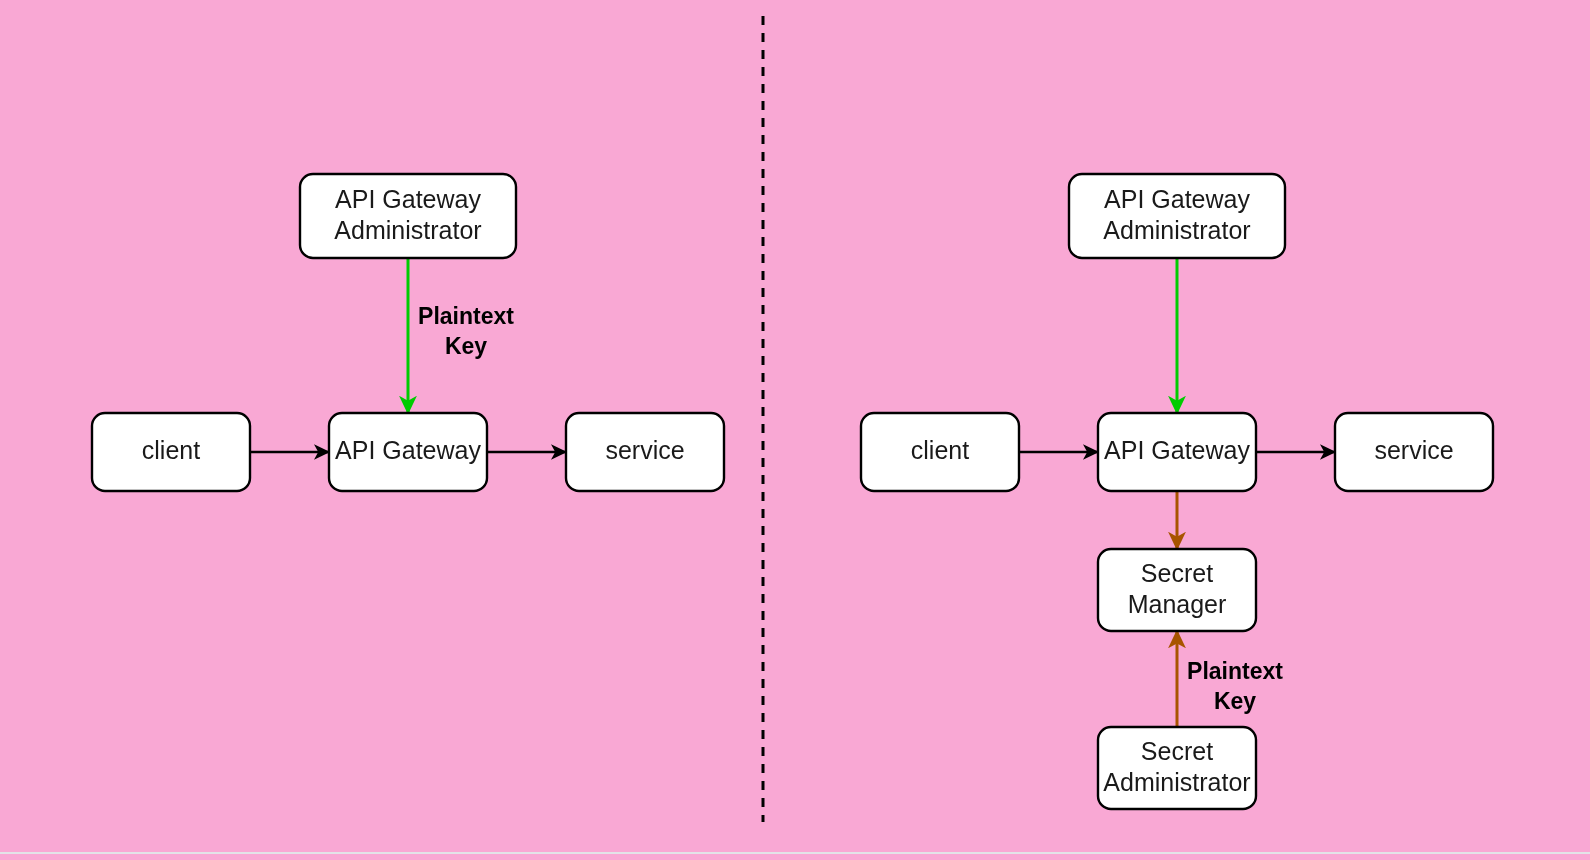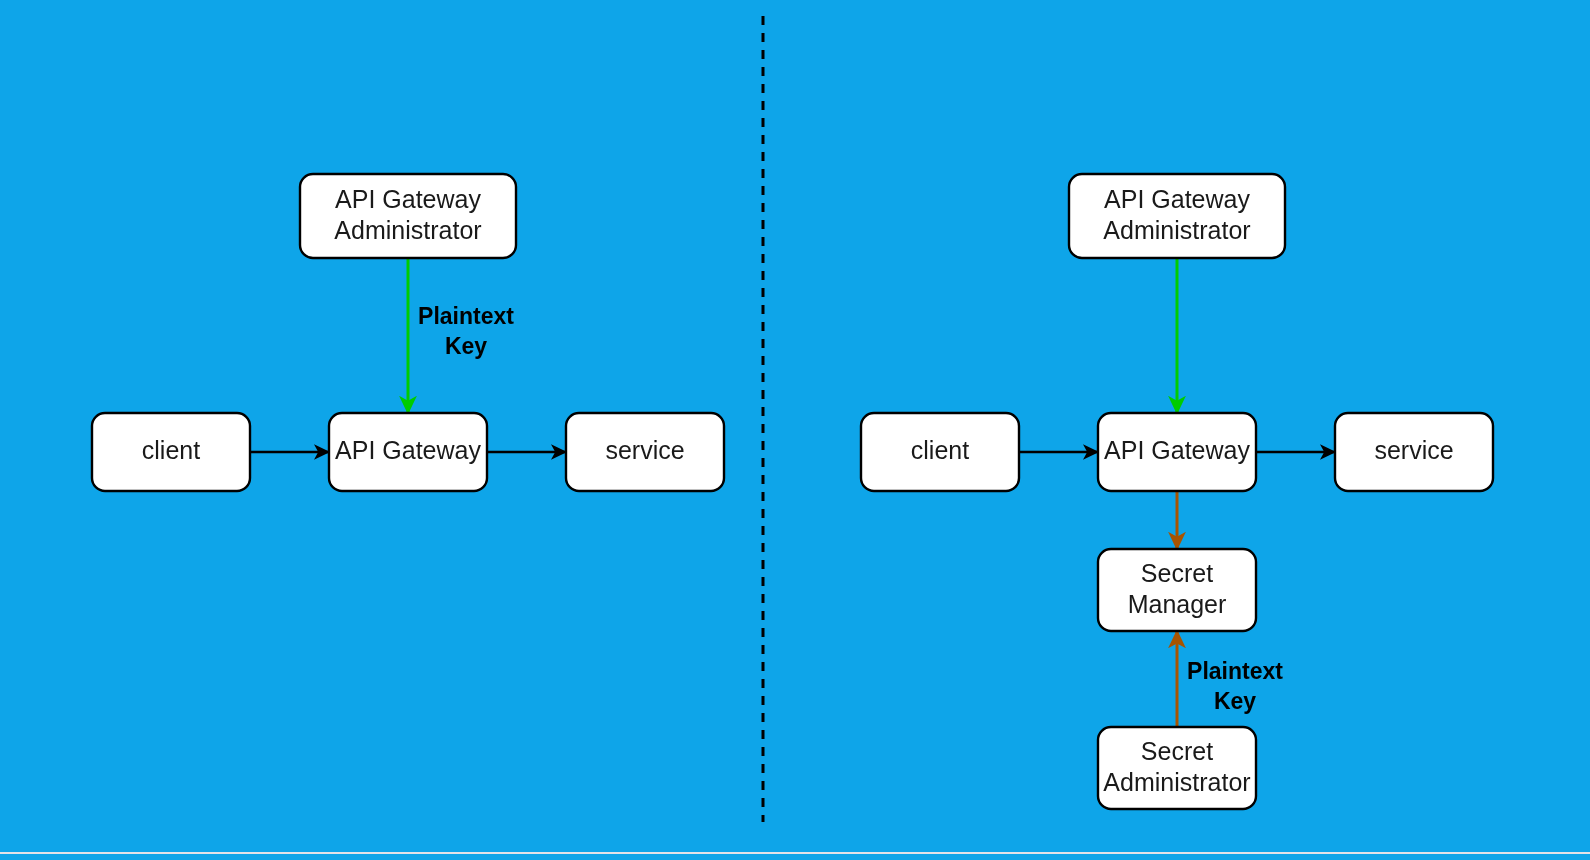--- a/index.html
+++ b/index.html
@@ -10,21 +10,21 @@
   body {
     font-family: "Liberation Sans", sans-serif;
     width: 1590px;
     height: 860px;
     overflow: hidden;
   }
   #stage {
     position: relative;
     width: 1590px;
     height: 860px;
-    background: #0ea5e9;
+    background: #f9a8d4;
   }
   #diagram-svg {
     position: absolute;
     left: 0;
     top: 0;
     width: 1590px;
     height: 860px;
     display: block;
   }
   .node-rect {

